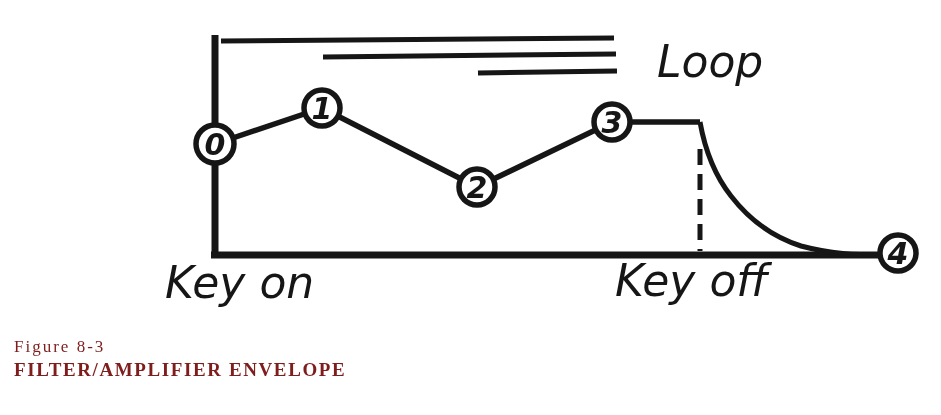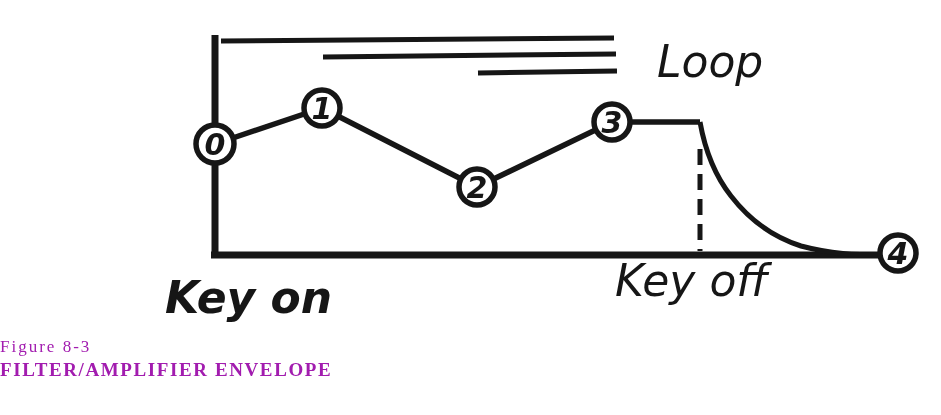--- a/index.html
+++ b/index.html
@@ -39,27 +39,27 @@
   .hand-label {
     position: absolute;
     font-family: "DejaVu Sans", sans-serif;
     font-style: italic;
     font-size: 44px;
     line-height: 1.0;
     color: #161616;
     white-space: nowrap;
   }
   .loop-label   { left: 633px; top: 40px; margin-left: 24px; }
-  .key-on-label { left: 165px; top: 276px; font-weight: bold; }
+  .key-on-label { left: 165px; top: 261px; }
   .key-off-label{ left: 615px; top: 259px; }
   .caption {
     position: absolute;
-    left: 0;
+    left: 14px;
     top: 336px;
-    color: #a21caf;
+    color: #7f1d1d;
     font-family: "Liberation Serif", serif;
   }
   .caption-number {
     font-size: 17px;
     letter-spacing: 2px;
     line-height: 22px;
   }
   .caption-title {
     font-size: 19px;
     font-weight: bold;

